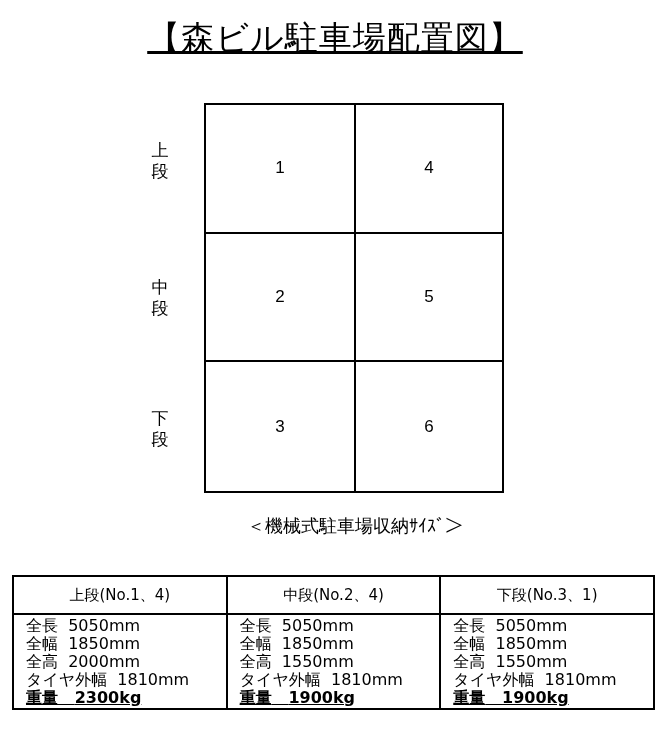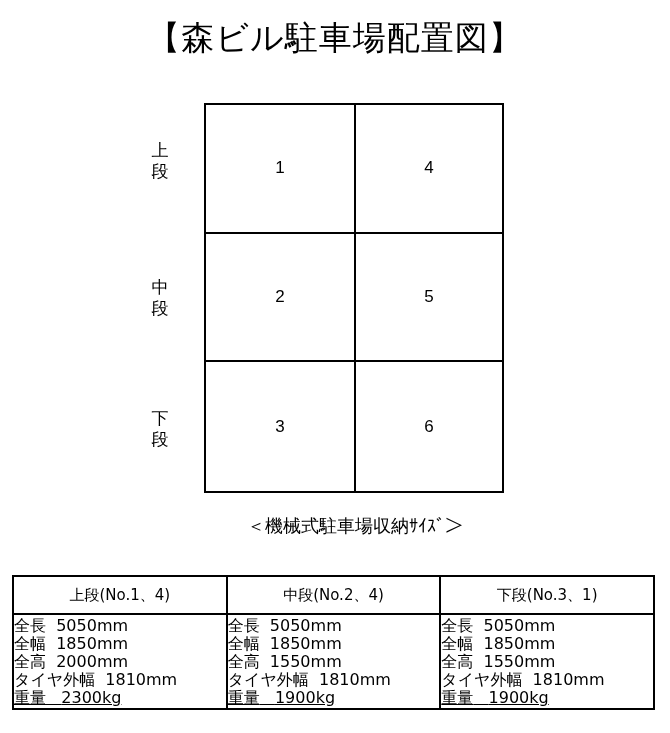--- a/index.html
+++ b/index.html
@@ -1,38 +1,38 @@
 <!DOCTYPE html>
 <html><head>
 <meta charset="utf-8">
 <style>
   html, body { margin:0; padding:0; background:#ffffff; }
   body { width:670px; height:733px; position:relative; overflow:hidden;
          font-family:"DejaVu Sans", "Liberation Sans", sans-serif; color:#000; }
   .title { position:absolute; left:0; top:16px; width:670px; text-align:center;
-           font-size:33px; letter-spacing:1px; }
+           font-size:33px; letter-spacing:1px;text-decoration:underline; }
   .grid { position:absolute; left:204px; top:103px; width:300px; height:390px;
           border:2px solid #000; box-sizing:border-box;
           display:grid; grid-template-columns:150px 1fr; grid-template-rows:1fr 1fr 1fr; }
   .cell { display:flex; align-items:center; justify-content:center;
           font-family:"Liberation Sans", sans-serif; font-size:17px; }
   .cell.c0 { border-right:2px solid #000; }
   .cell.r0, .cell.r1 { border-bottom:2px solid #000; }
   .tier { position:absolute; left:146px; width:28px; text-align:center;
           font-size:17px; line-height:21px; }
   .subtitle { position:absolute; left:0; top:514px; width:710px; text-align:center;
               font-size:18px; }
   table.spec { position:absolute; left:12px; top:575px; width:643px;
                border-collapse:collapse; border:2px solid #000; }
   table.spec th, table.spec td { border-left:2px solid #000; border-right:2px solid #000;
                font-weight:normal; padding:0; }
   table.spec th { height:36px; font-size:15px; border-bottom:2px solid #000; }
-  table.spec td { font-size:16px; line-height:18px; padding:2px 0 1px; vertical-align:top;margin-left:36px; }
+  table.spec td { font-size:16px; line-height:18px; padding:2px 12px 1px; vertical-align:top;margin-left:36px; }
   .line { display:block; white-space:nowrap; }
-  .u { text-decoration:underline; }
+  .u { text-decoration:underline;font-weight:bold; }
 </style>
 </head>
 <body>
 
 <div class="title">【森ビル駐車場配置図】</div>
 
 <div class="tier" style="top:140px;">
   <span class="line">上</span>
   <span class="line">段</span>
 </div>

